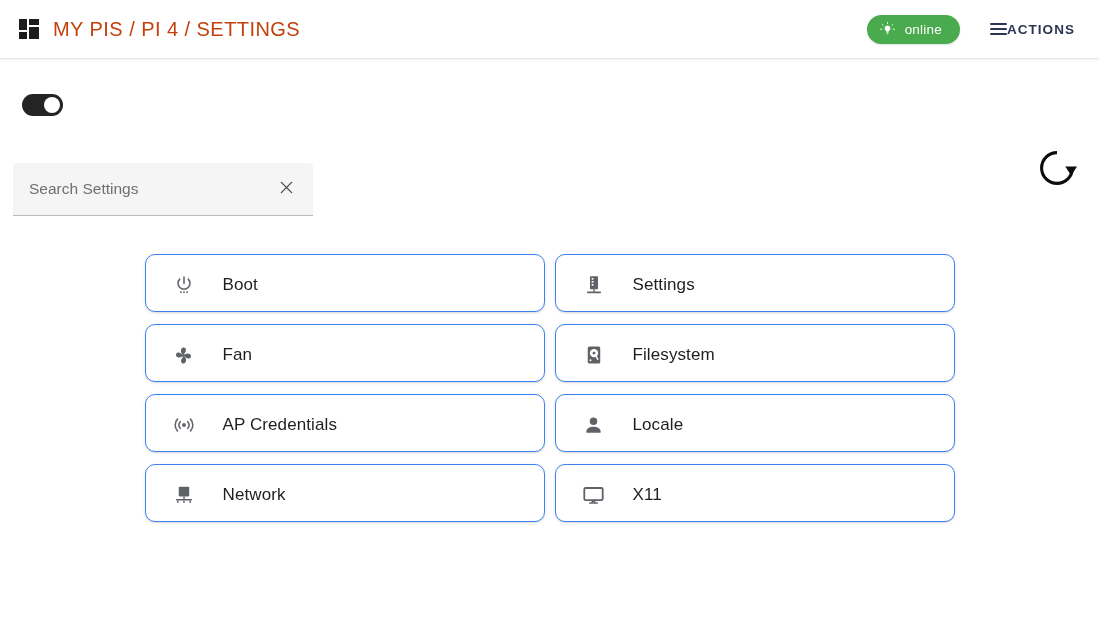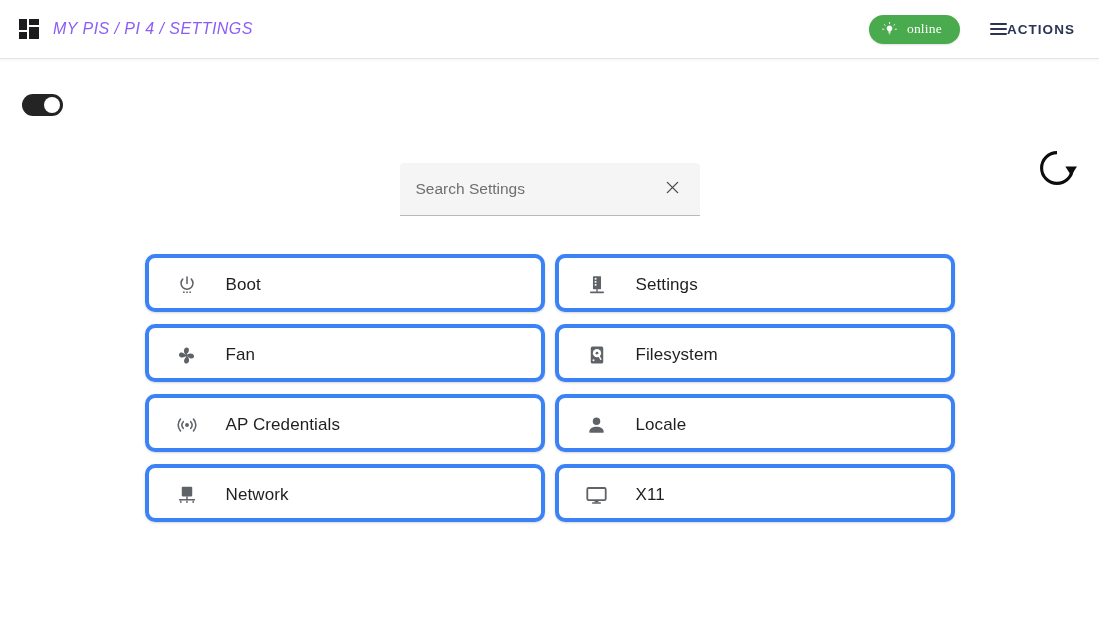--- a/index.html
+++ b/index.html
@@ -36,47 +36,45 @@
     min-width: 0;
   }
   .grid-icon {
     width: 20px;
     height: 20px;
     display: block;
     flex: none;
     margin-left: 3px;
   }
   .breadcrumb {
-    font-size: 16px;
+    font-size: 20px;
     letter-spacing: 0.45px;
     font-weight: 400;
-    color: #8b5cf6;
+    color: #c2410c;
     white-space: nowrap;
-    font-style: italic;
   }
 
   .topbar-right {
     display: flex;
     align-items: center;
     gap: 22px;
     flex: none;
   }
   .status-badge {
     display: inline-flex;
     align-items: center;
     gap: 9px;
     background: #49ab4d;
     color: #ffffff;
     border-radius: 999px;
     height: 29px;
     padding: 0 18px 0 12px;
     font-size: 13.5px;
     letter-spacing: 0.2px;
     box-shadow: 0 1px 2px rgba(0,0,0,0.12);
-    font-family: Liberation Serif, serif;
   }
   .status-badge svg { display: block; }
   .actions-btn {
     display: inline-flex;
     align-items: center;
     gap: 0;
     color: #2b3553;
     font-size: 13.5px;
     font-weight: 700;
     letter-spacing: 1.05px;
@@ -151,22 +149,23 @@
     justify-content: center;
     background: transparent;
     border: none;
     cursor: pointer;
     padding: 0;
   }
 
   
   .search-wrap {
     display: flex;
-    justify-content: center;
+    justify-content: flex-start;
     margin-top: 38px;
+    padding-left: 13px;
   }
   .search-field {
     width: 300px;
     height: 53px;
     background: #f5f5f5;
     border-radius: 4px 4px 0 0;
     border-bottom: 1px solid #b9b9b9;
     display: flex;
     align-items: center;
     padding: 0 14px 0 16px;
@@ -202,21 +201,21 @@
     margin: 38px auto 0 auto;
     width: 810px;
     display: grid;
     grid-template-columns: 400px 400px;
     column-gap: 10px;
     row-gap: 12px;
   }
   .tile {
     height: 58px;
     background: #ffffff;
-    border: 4px solid #3b82f6;
+    border: 1px solid #3b82f6;
     border-radius: 10px;
     box-shadow: 0 1px 3px rgba(0,0,0,0.13), 0 1px 1px rgba(0,0,0,0.04);
     display: flex;
     align-items: center;
     padding: 4px 22px 0 26px;
     box-sizing: border-box;
     cursor: pointer;
   }
   .tile .tile-icon {
     width: 24px;

